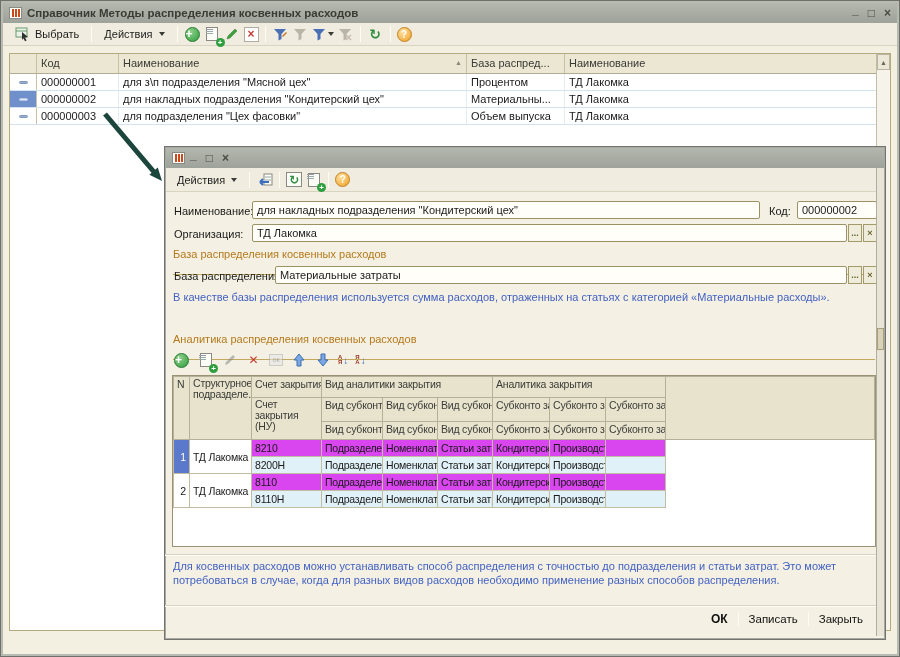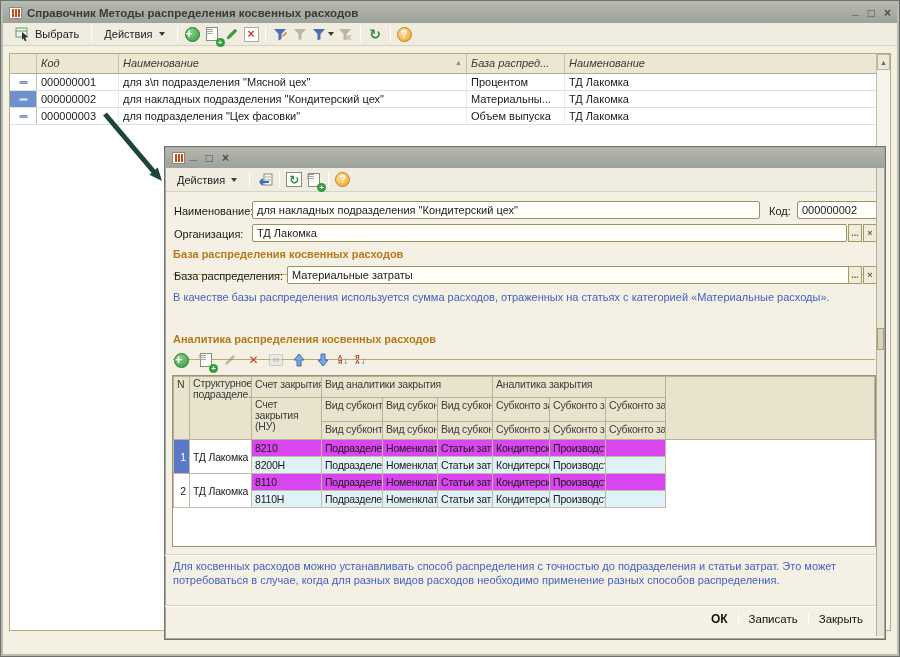--- a/index.html
+++ b/index.html
@@ -44,21 +44,21 @@
   .ic-refresh{color:#2f8e3f;font-weight:bold;font-size:14px;}
   .ic-refresh.boxed{border:1px solid #8a8a82;background:#fdfdf8;width:16px;height:15px;font-size:12px;}
   .ic-disabled{filter:grayscale(1) opacity(.55);}
   .sorticon{display:inline-flex;align-items:center;gap:1px;}
   .sorticon .ltrs{font-size:6px;line-height:5px;font-weight:bold;color:#993322;text-align:center;}
   .sorticon .arr{color:#3a6ec8;font-weight:bold;font-size:10px;}
   .ic-endedit{width:14px;height:12px;border:1px solid #b0aca0;background:#e9e5d8;color:#8c887a;
               font-size:7px;line-height:10px;text-align:center;}
   
   .list-box{position:absolute;left:8px;top:52px;width:882px;height:578px;background:#fff;border:1px solid #b3ab7d;}
-  .lt-header{position:absolute;left:0;top:0;right:14px;height:20px;background:#ebe7d3;border-bottom:1px solid #b1ad92;display:flex;font-style:italic;}
+  .lt-header{position:absolute;left:0;top:0;right:14px;height:20px;background:#ebe7d3;border-bottom:1px solid #b1ad92;display:flex;}
   .lt-h{border-right:1px solid #c5c1a7;padding:3px 4px;color:#3a3a34;white-space:nowrap;overflow:hidden;position:relative;}
   .lt-row{position:absolute;left:0;right:14px;height:17px;display:flex;border-bottom:1px solid #d2e2f0;background:#fff;}
   .lt-cell{padding:1px 4px;white-space:nowrap;overflow:hidden;border-right:1px solid #e4ecf4;display:flex;align-items:center;}
   .c-marker{width:27px;flex:none;justify-content:center;display:flex;align-items:center;border-right:1px solid #c5c1a7;}
   .c-code{width:82px;flex:none;}
   .c-name{width:348px;flex:none;}
   .c-base{width:98px;flex:none;}
   .c-org{flex:1;border-right:none;}
   .dash{width:9px;height:3px;background:#9ab2d0;border:1px solid #7e96bc;border-radius:2px;}
   .lt-row.current .c-marker{background:#7090cc;}
@@ -70,21 +70,21 @@
   
   .dialog{position:absolute;left:163px;top:145px;width:722px;height:494px;background:#f4f1e4;
           border:1px solid #73736f;box-shadow:0 0 0 1px #a6a9a1 inset;z-index:10;}
   .dg-titlebar{left:1px;top:1px;right:1px;height:20px;}
   .dg-toolbar{left:1px;top:21px;right:1px;height:24px;}
   .fld-label{position:absolute;white-space:nowrap;color:#1a1a1a;}
   .fld{position:absolute;height:18px;background:#fffef8;border:1px solid #9a9264;border-radius:2px;
        padding:2px 4px;white-space:nowrap;overflow:hidden;font-size:11px;}
   .mini-btn{position:absolute;height:18px;width:14px;background:#efecdc;border:1px solid #a39a6a;
             color:#6b6430;font-size:9px;display:flex;align-items:center;justify-content:center;font-weight:bold;}
-  .section-hdr{position:absolute;color:#b5791b;font-weight:bold;font-size:11px;
+  .section-hdr{position:absolute;color:#b5791b;font-weight:normal;font-size:11px;
                border-bottom:1px solid #c2a85c;padding-bottom:14px;}
   .hint{position:absolute;color:#4361c2;font-size:11px;line-height:14px;}
   .grid-toolbar{position:absolute;display:flex;align-items:center;gap:7px;}
   
   .grid-box{position:absolute;background:#fff;border:1px solid #9a9274;overflow:hidden;}
   table.grid{border-collapse:collapse;table-layout:fixed;width:100%;font-size:10.5px;letter-spacing:-0.2px;}
   table.grid th{background:#e7e3cd;color:#3c3c38;font-weight:normal;border:1px solid #b5b098;
                 padding:1px 3px;text-align:left;white-space:nowrap;overflow:hidden;vertical-align:top;}
   table.grid th.wrap{white-space:normal;line-height:11px;}
   table.grid td{border:1px solid #c2bda2;padding:1px 3px;white-space:nowrap;overflow:hidden;}
@@ -272,21 +272,21 @@
     <span class="fld-label" style="left:604px;top:58px;">Код:</span>
     <div class="fld" style="left:632px;top:54px;width:80px;">000000002</div>
 
     <span class="fld-label" style="left:9px;top:81px;">Организация:</span>
     <div class="fld" style="left:87px;top:77px;width:595px;">ТД Лакомка</div>
     <span class="mini-btn" style="left:683px;top:77px;">...</span>
     <span class="mini-btn" style="left:698px;top:77px;">×</span>
 
     <div class="section-hdr" style="left:8px;top:101px;right:10px;">База распределения косвенных расходов</div>
     <span class="fld-label" style="left:9px;top:123px;">База распределения:</span>
-    <div class="fld" style="left:110px;top:119px;width:572px;margin-left:12px;">Материальные затраты</div>
+    <div class="fld" style="left:110px;top:119px;width:572px;">Материальные затраты</div>
     <span class="mini-btn" style="left:683px;top:119px;">...</span>
     <span class="mini-btn" style="left:698px;top:119px;">×</span>
     <div class="hint" style="left:8px;top:143px;right:18px;">В качестве базы распределения используется сумма расходов, отраженных на статьях с категорией  «Материальные расходы».</div>
 
     <div class="section-hdr" style="left:8px;top:186px;right:10px;">Аналитика распределения косвенных расходов</div>
 
     <div class="grid-toolbar" style="left:8px;top:203px;height:20px;">
       <span class="icn">
           <span class="ic-add">+</span>
         </span>

